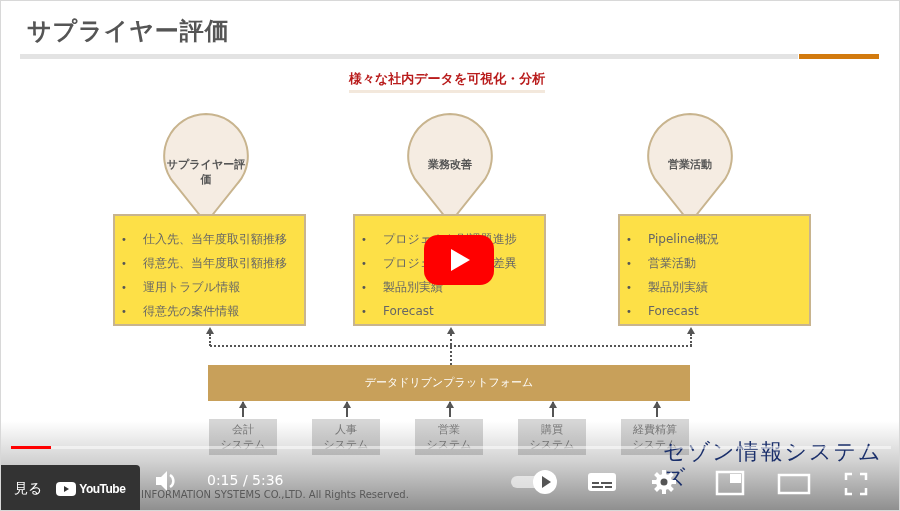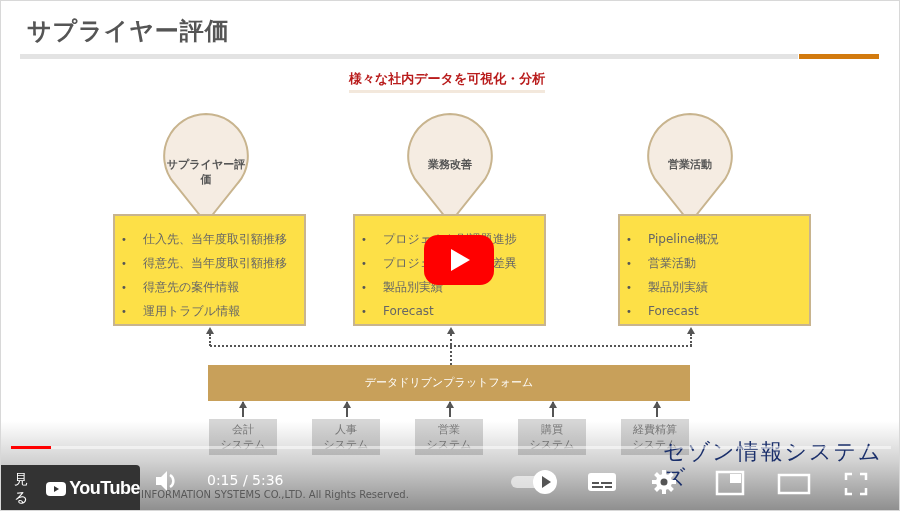--- a/index.html
+++ b/index.html
@@ -43,21 +43,21 @@
   .progress-played { position: absolute; left: 10px; top: 445px; width: 40px; height: 3px; background: #f00; }
 
   .yt-play { position: absolute; left: 423px; top: 234px; width: 70px; height: 50px; background: #f00; border-radius: 14px; }
   .yt-play::after { content: ""; position: absolute; left: 27px; top: 14px; border-top: 11px solid transparent; border-bottom: 11px solid transparent; border-left: 19px solid #fff; }
 
   .watch-on { position: absolute; left: 0; top: 464px; width: 139px; height: 47px; background: #333; border-top-right-radius: 4px; color: #fff; display: flex; align-items: center; padding-left: 13px; }
   .watch-on .label { font-size: 14px; margin-right: 14px; }
   .yt-logo { display: flex; align-items: center; }
   .yt-logo .yt-icon { width: 20px; height: 14px; background: #fff; border-radius: 4px; position: relative; margin-right: 3px; }
   .yt-logo .yt-icon::after { content: ""; position: absolute; left: 8px; top: 4px; border-top: 3px solid transparent; border-bottom: 3px solid transparent; border-left: 5px solid #333; }
-  .yt-logo .wordmark { font-size: 18px; font-weight: bold; letter-spacing: -0.5px; font-family: "Liberation Sans", sans-serif; }
+  .yt-logo .wordmark { font-size: 12px; font-weight: bold; letter-spacing: -0.5px; font-family: "Liberation Sans", sans-serif; }
 
   .ctrl { position: absolute; color: #fff; }
   .time { position: absolute; left: 206px; top: 471px; font-size: 14px; color: #fff; }
 
   .autoplay { position: absolute; left: 510px; top: 469px; width: 46px; height: 24px; }
   .autoplay .track { position: absolute; left: 0; top: 6px; width: 34px; height: 12px; background: rgba(255,255,255,0.6); border-radius: 6px; }
   .autoplay .knob { position: absolute; left: 22px; top: 0; width: 24px; height: 24px; border-radius: 50%; background: #fff; }
   .autoplay .knob::after { content: ""; position: absolute; left: 9px; top: 6px; border-top: 6px solid transparent; border-bottom: 6px solid transparent; border-left: 9px solid #555; }
 </style>
 </head>
@@ -86,22 +86,22 @@
     <svg width="86" height="112" viewBox="0 0 86 112">
       <path d="M43 1 A42 42 0 0 1 75 70 L43 110 L11 70 A42 42 0 0 1 43 1 Z" fill="#f5ece2" stroke="#c8b48e" stroke-width="2"></path>
     </svg>
     <div class="pin-label" style="top:44px;">業務改善</div>
   </div>
 
   <div class="card" style="left:112px;">
     <ul>
       <li><span class="bullet">•</span><span>仕入先、当年度取引額推移</span></li>
       <li><span class="bullet">•</span><span>得意先、当年度取引額推移</span></li>
+      <li><span class="bullet">•</span><span>運用トラブル情報</span></li>
       <li><span class="bullet">•</span><span>得意先の案件情報</span></li>
-      <li><span class="bullet">•</span><span>運用トラブル情報</span></li>
     </ul>
   </div>
   <div class="card" style="left:352px;">
     <ul>
       <li><span class="bullet">•</span><span>プロジェクト別課題進捗</span></li>
       <li><span class="bullet">•</span><span>プロジェクト別予実差異</span></li>
       <li><span class="bullet">•</span><span>製品別実績</span></li>
       <li><span class="bullet">•</span><span>Forecast</span></li>
     </ul>
   </div>

